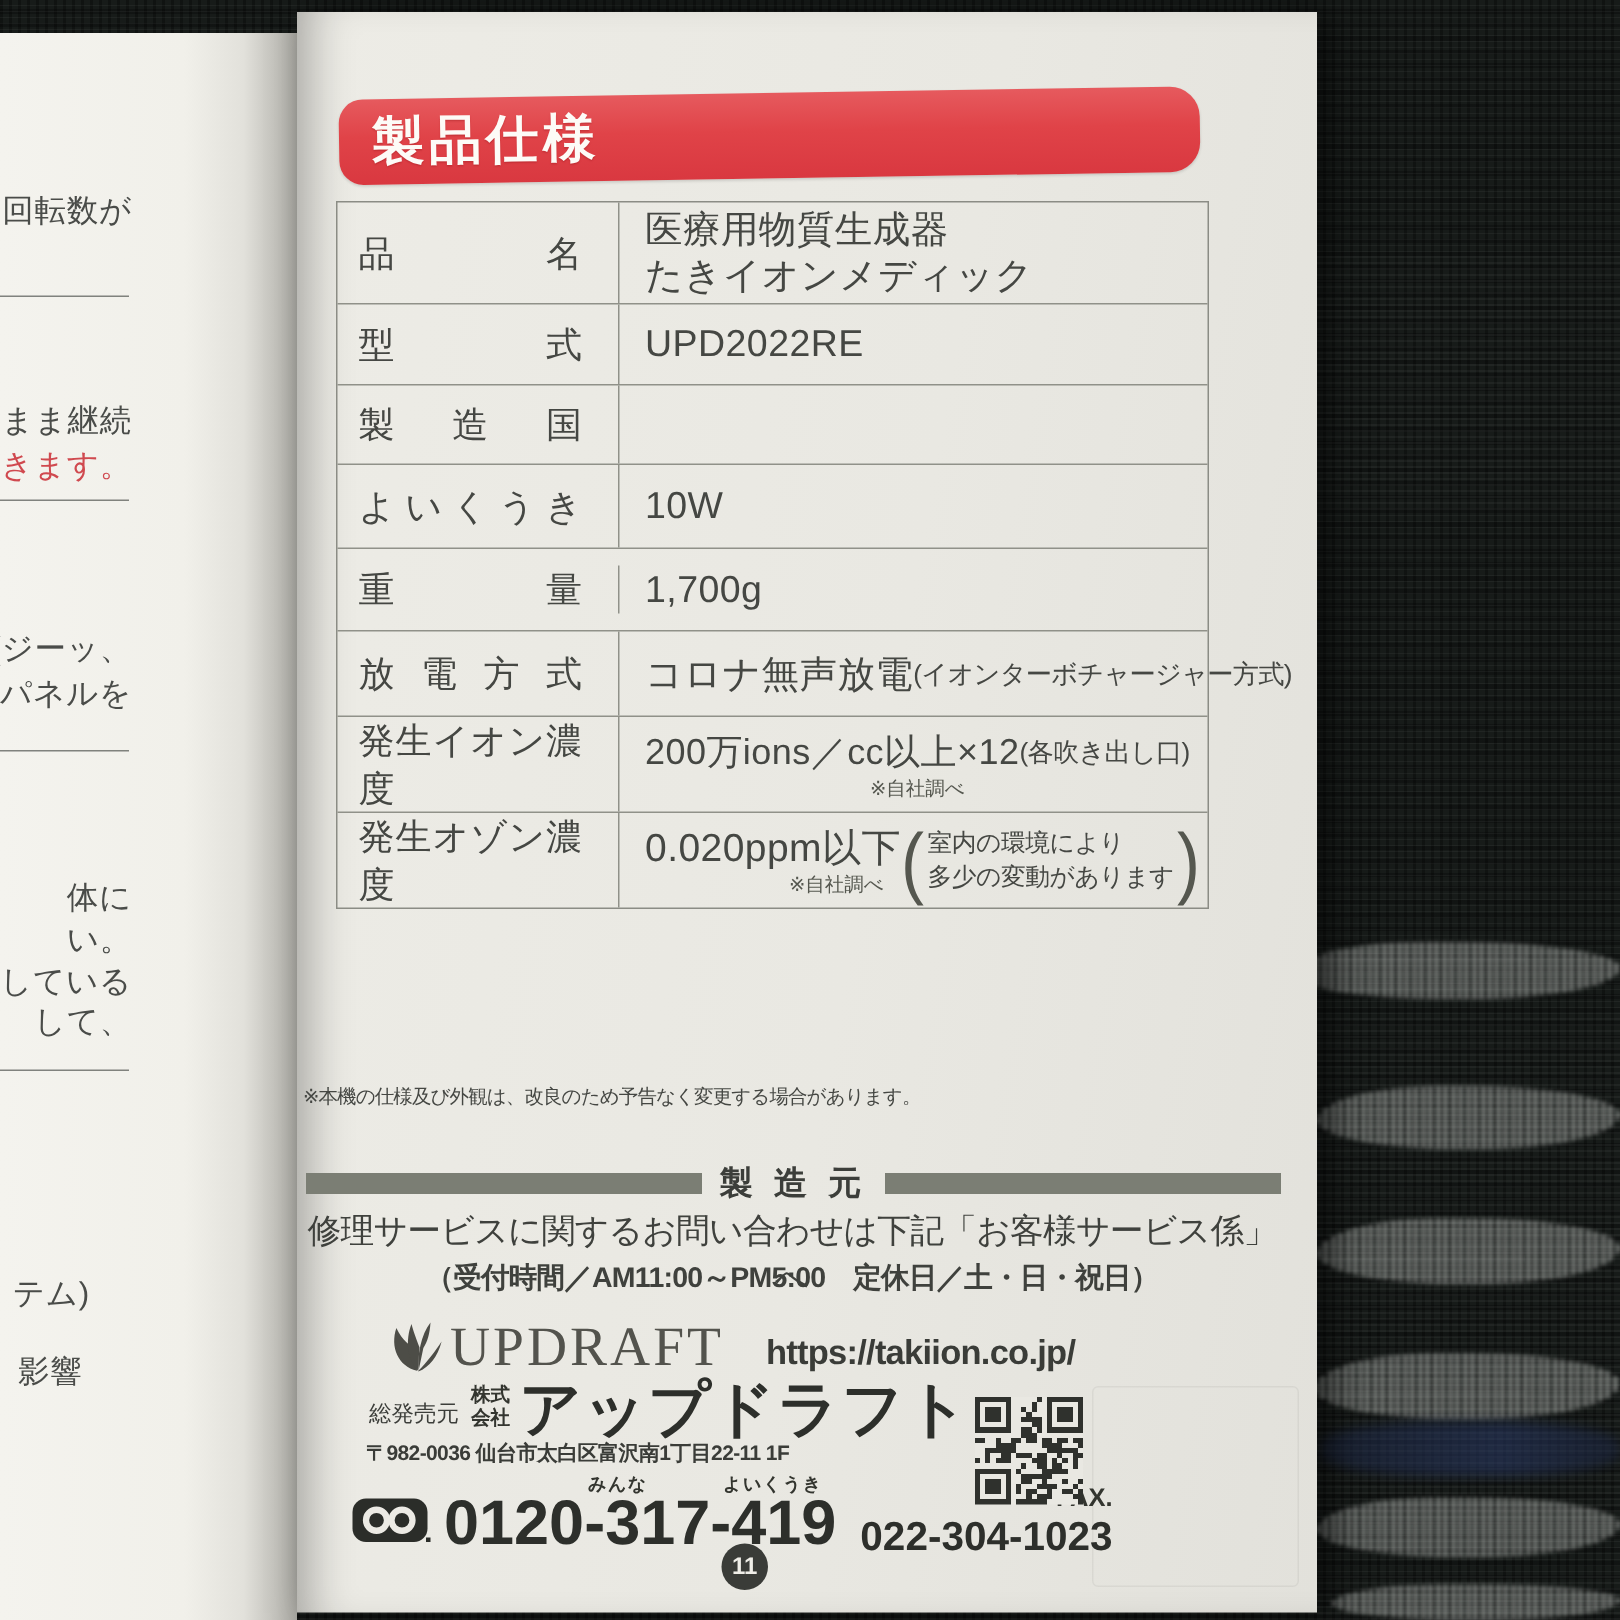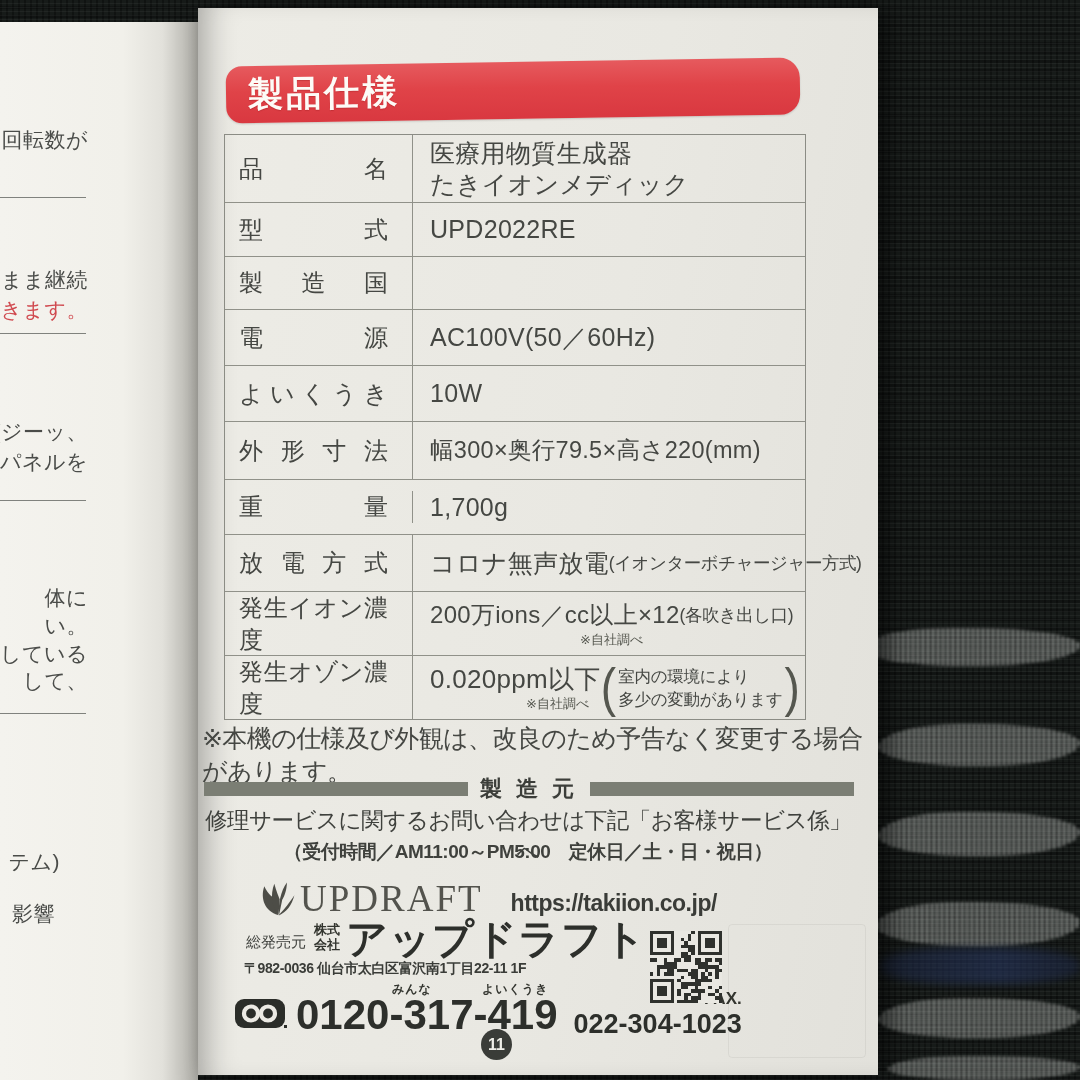--- a/index.html
+++ b/index.html
@@ -76,31 +76,31 @@
   .cv{flex:1;display:flex;flex-direction:column;justify-content:center;
       padding:6px 8px 6px 17px;box-sizing:border-box;font-size:25px;letter-spacing:.3px;}
   .cv .line{line-height:1.22;}
   .sub-en{font-size:21px;margin-left:16px;letter-spacing:.5px;}
   .paren-small{font-size:17.5px;letter-spacing:-.5px;}
   .footnote{font-size:13px;color:#55574f;letter-spacing:0;}
   .vflex{display:flex;align-items:center;white-space:nowrap;}
   .bigparen{font-size:46px;font-weight:200;color:#55574f;transform:scaleY(1.15);line-height:1;}
   .paren-lines{font-size:16.5px;line-height:1.35;letter-spacing:-.3px;padding:0 2px;}
 
-  .note{position:absolute;left:4px;top:714px;width:676px;font-size:25px;color:#45474
+  .note{position:absolute;left:4px;top:714px;width:676px;font-size:13px;color:#45474
 3;letter-spacing:-0.6px;color:#454743;}
 
   .mfr{position:absolute;left:6px;top:766px;width:650px;display:flex;align-items:center;}
   .mfr .bar{flex:1;height:14px;background:#7b7e74;}
   .mfr .lbl{font-size:22px;font-weight:bold;color:#3c3e3a;margin:0 12px;letter-spacing:4px;}
 
   .svc1{position:absolute;left:0;top:797px;width:660px;text-align:center;font-size:22.5px;color:#3f413d;letter-spacing:-0.5px;}
   .svc2{position:absolute;left:0;top:831px;width:660px;text-align:center;font-size:19px;font-weight:bold;color:#3f413d;letter-spacing:-0.5px;}
 
-  .brandrow{position:absolute;left:62px;top:872px;display:flex;align-items:flex-end;}
+  .brandrow{position:absolute;left:62px;top:872px;display:flex;align-items:flex-start;}
   .leaf{width:36px;height:36px;margin-right:4px;}
   .updraft{font-family:"Liberation Serif","DejaVu Serif",serif;font-size:37px;color:#53534d;letter-spacing:2px;line-height:1;}
   .brandurl{font-size:23px;font-weight:bold;color:#3a3c38;margin-left:28px;margin-top:8px;letter-spacing:-0.5px;}
 
   .comprow{position:absolute;left:48px;top:911px;display:flex;align-items:flex-end;}
   .dist{font-size:15px;color:#3c3e3a;margin-bottom:8px;}
   .ctype{display:flex;flex-direction:column;font-size:13px;font-weight:bold;color:#33352f;line-height:1.1;margin:0 6px 8px 8px;}
   .cname{font-size:41px;font-weight:900;color:#2d2f2b;letter-spacing:1px;line-height:1;}
 
   .addr{position:absolute;left:46px;top:952px;font-size:14px;font-weight:bold;color:#3a3c38;letter-spacing:-0.4px;}
@@ -179,46 +179,30 @@
           <div class="line">UPD2022RE</div>
         </div>
     </div>
 
     <div class="srow" style="height:52px;">
       <div class="cl">
           <span>製造国</span>
         </div>
     </div>
 
+
     <div class="srow" style="height:55px;">
       <div class="cl">
-          <span>電源</span>
-        </div>
-      <div class="cv">
-          <div class="line">AC100V(50／60Hz)</div>
-        </div>
-    </div>
-
-    <div class="srow" style="height:55px;">
-      <div class="cl">
           <span>よいくうき</span>
         </div>
       <div class="cv">
           <div class="line">10W</div>
         </div>
     </div>
 
-    <div class="srow" style="height:57px;">
-      <div class="cl">
-          <span>外形寸法</span>
-        </div>
-      <div class="cv" style="font-size:23.5px;">
-          <div class="line">幅300×奥行79.5×高さ220(mm)</div>
-        </div>
-    </div>
 
     <div class="srow" style="height:54px;align-items:center;">
       <div class="cl">
           <span>重量</span>
         </div>
       <div class="cv">
           <div class="line">1,700g</div>
         </div>
     </div>
 

